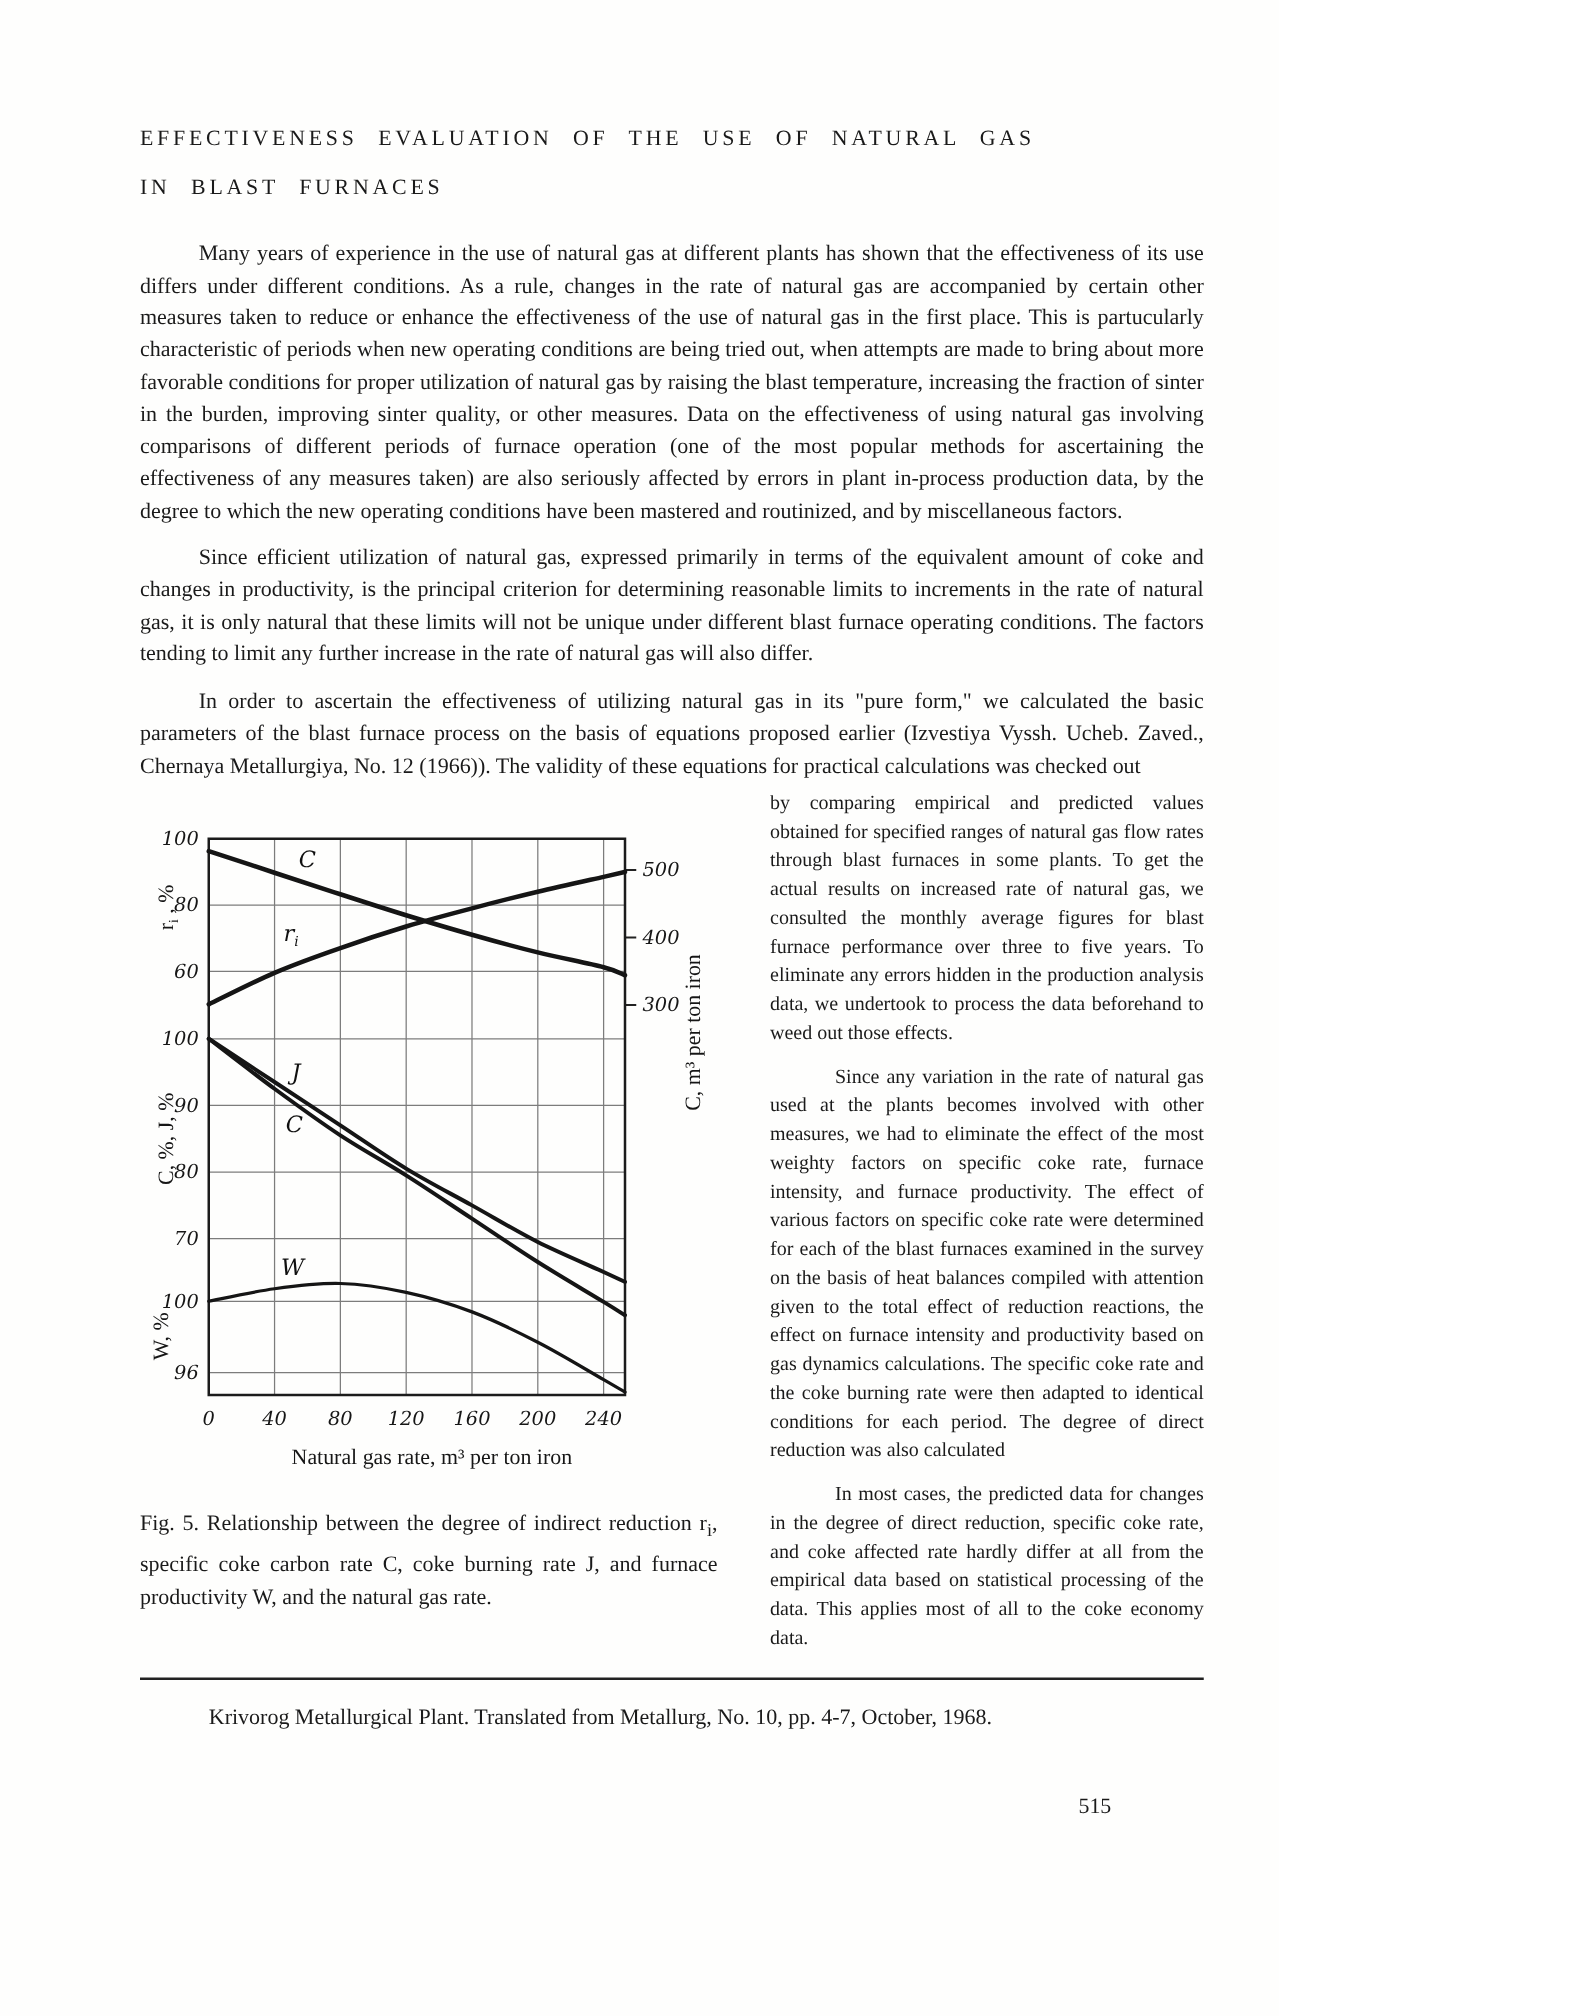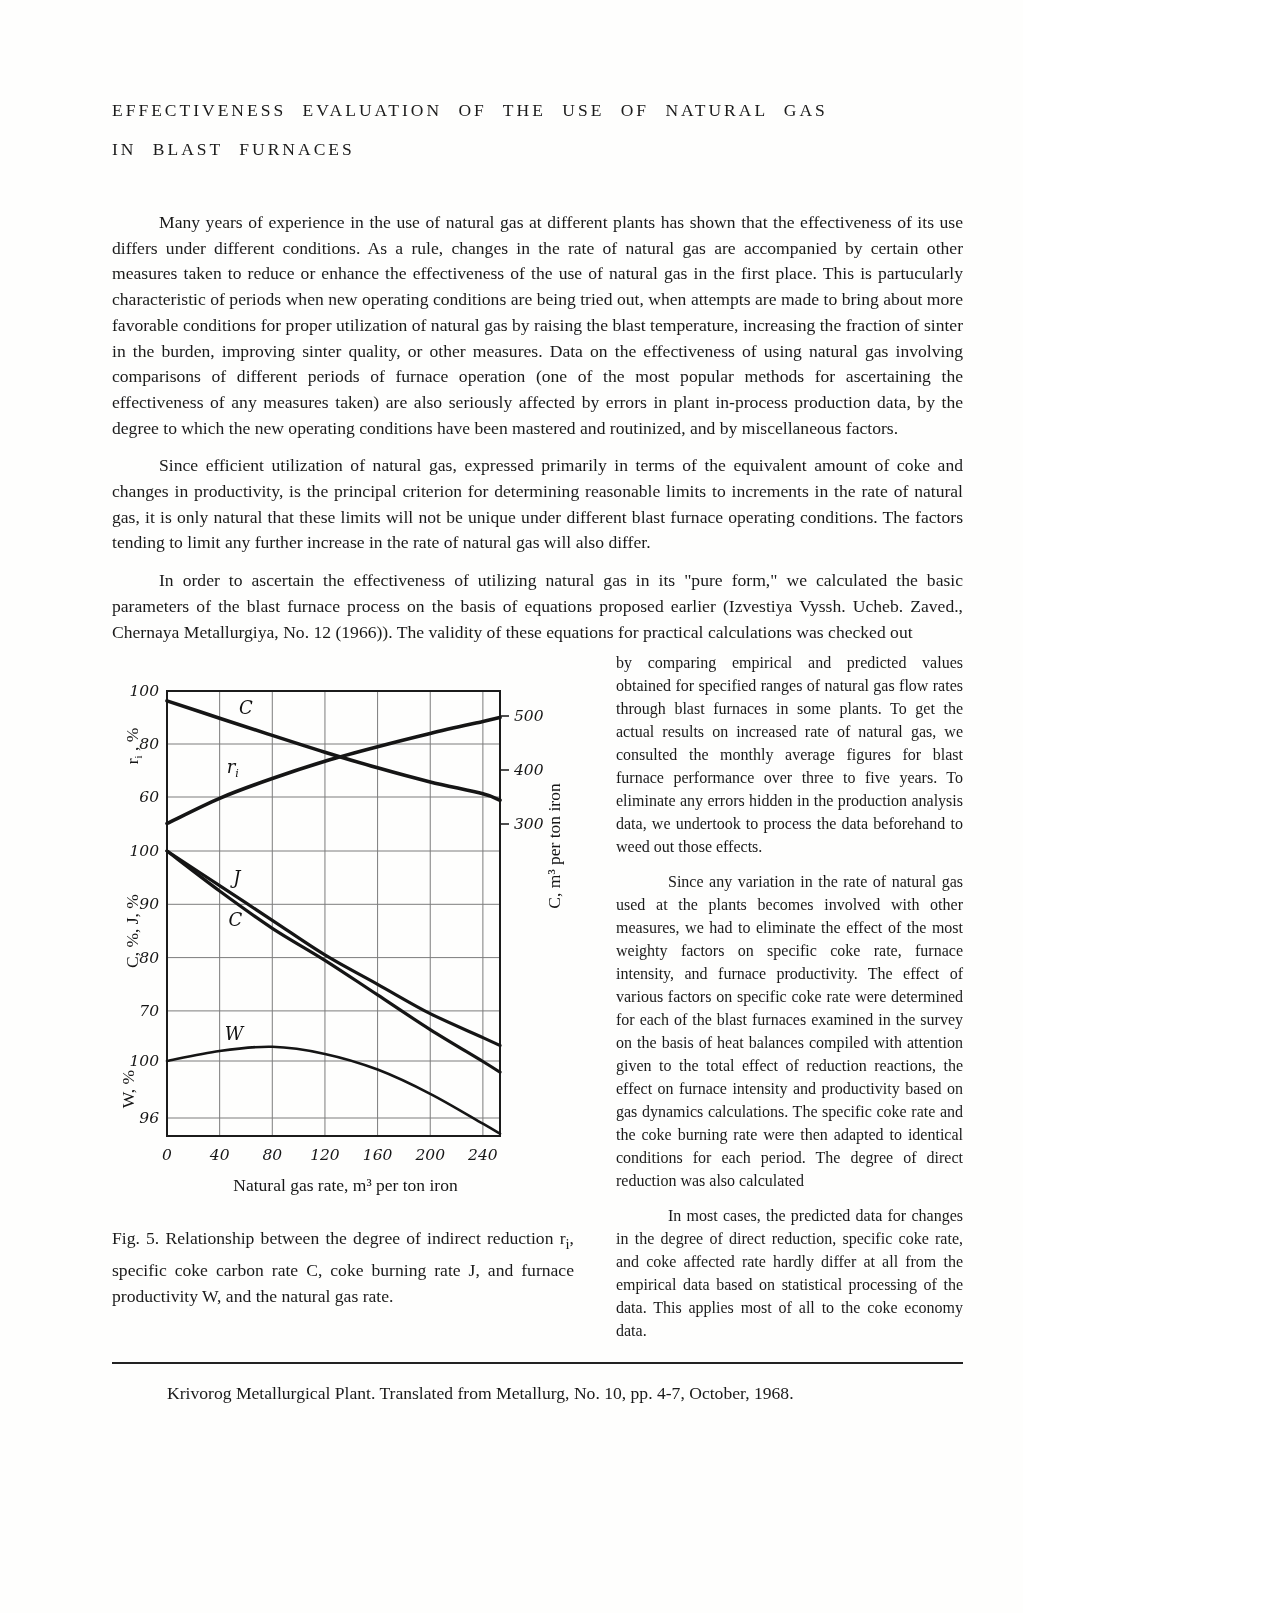--- a/index.html
+++ b/index.html
@@ -8,21 +8,21 @@
     background:#fefefd;color:#1a1a1a;
     padding:100px 60px 0 112px;
     font-family:"Liberation Serif", serif;
     position:relative;
   }
   .title-line{font-size:17.5px;letter-spacing:3px;word-spacing:9px;line-height:21px;}
   .title-line + .title-line{margin-top:18px;}
   .byline{margin-top:42px;display:flex;justify-content:space-between;align-items:baseline;}
   .author{margin-left:63px;font-size:17.5px;letter-spacing:2.6px;word-spacing:6px;}
   .udc{font-size:17.5px;letter-spacing:1.4px;}
-  main{margin-top:50px;}
+  main{margin-top:30px;}
   main p{font-size:17.6px;line-height:25.7px;margin:0 0 12px 0;text-align:justify;text-indent:47px;}
   p.tight{margin-bottom:6px;}
   .twocol{display:flex;margin-top:4px;}
   .figcol{width:478px;flex:none;}
   .rightcol{flex:1;margin-left:26px;}
   .rightcol p{font-size:16px;line-height:23px;text-indent:52px;}
   .rightcol p.cont{text-indent:0;}
   figcaption{margin-top:14px;font-size:17.6px;line-height:26px;text-align:justify;padding-right:16px;}
   figure{margin:0;}
   .chart-wrap{width:460px;height:560px;}
@@ -115,14 +115,15 @@
         <p class="cont">by comparing empirical and predicted values obtained for specified ranges of natural gas flow rates through blast furnaces in some plants.  To get the actual results on increased rate of natural gas, we consulted the monthly average figures for blast furnace performance over three to five years.  To eliminate any errors hidden in the production analysis data, we undertook to process the data beforehand to weed out those effects.</p>
         <p>Since any variation in the rate of natural gas used at the plants becomes involved with other measures, we had to eliminate the effect of the most weighty factors on specific coke rate, furnace intensity, and furnace productivity.  The effect of various factors on specific coke rate were determined for each of the blast furnaces examined in the survey on the basis of heat balances compiled with attention given to the total effect of reduction reactions, the effect on furnace intensity and productivity based on gas dynamics calculations.  The specific coke rate and the coke burning rate were then adapted to identical conditions for each period.  The degree of direct reduction was also calculated</p>
         <p>In most cases, the predicted data for changes in the degree of direct reduction, specific coke rate, and coke affected rate hardly differ at all from the empirical data based on statistical processing of the data.  This applies most of all to the coke economy data.</p>
       </div>
     </div>
   </main>
 
   <footer>
     <hr class="rule">
     <p class="footnote">Krivorog Metallurgical Plant.  Translated from Metallurg, No. 10, pp. 4-7, October, 1968.</p>
+    <div class="pagenum">515</div>
   </footer>
 </div>
 
 </body></html>

